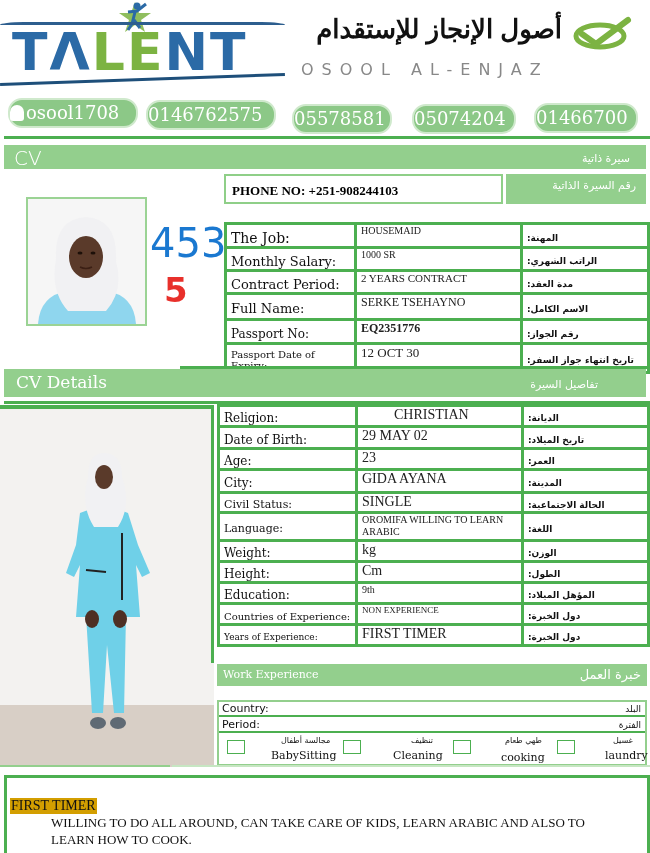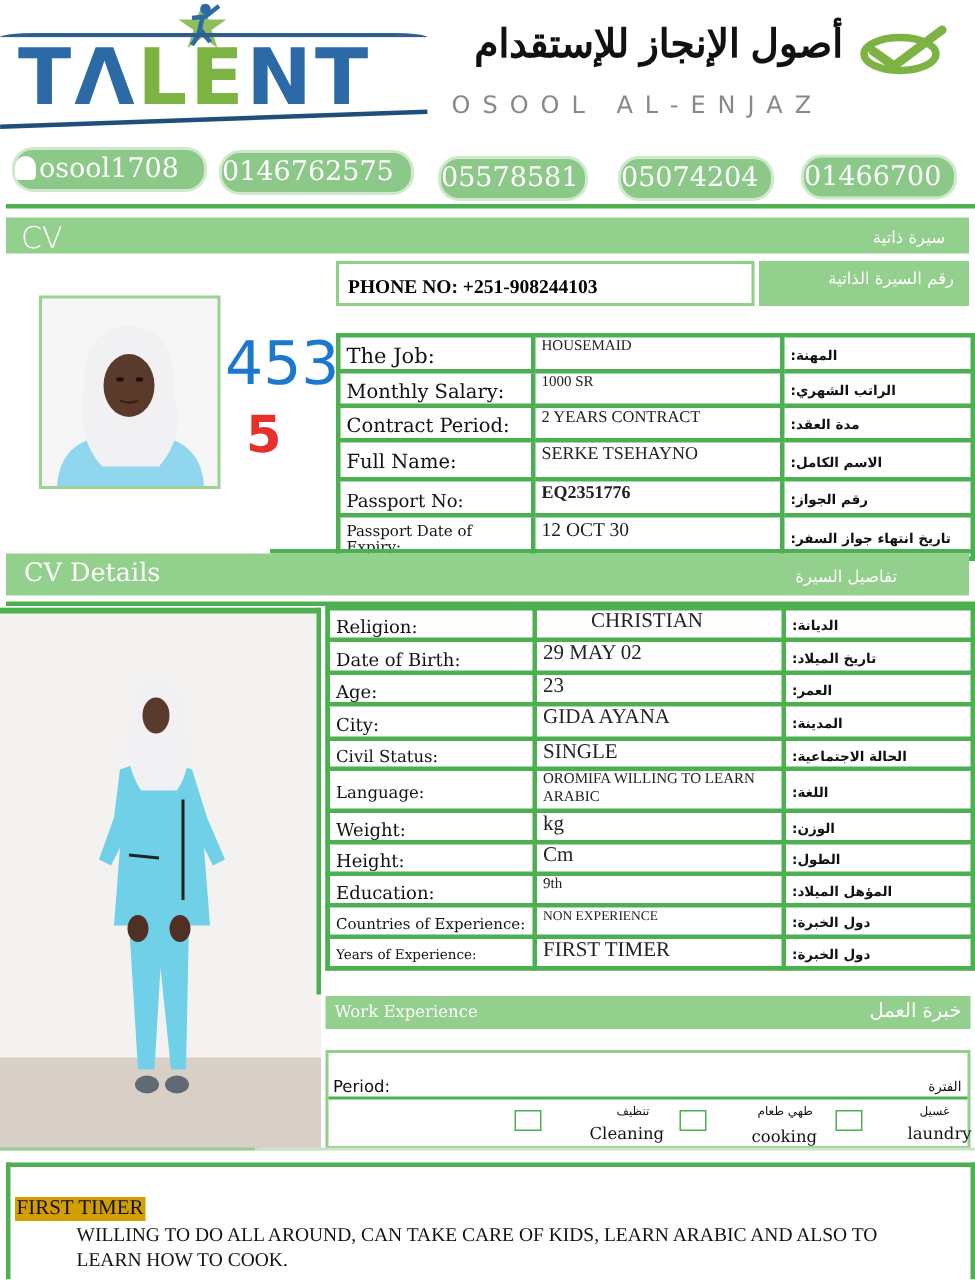--- a/index.html
+++ b/index.html
@@ -275,25 +275,34 @@
   </tr>
 </tbody>
   </table>
 
 <div class="bar we-bar">
   <span class="en">Work Experience</span>
   <span class="ar">خبرة العمل</span>
 </div>
 
 <div class="we-box">
+  <div class="we-row country">
+    <span>Country:</span>
+    <span class="arl">البلد</span>
+  </div>
   <div class="we-row period">
     <span>Period:</span>
     <span class="arl">الفترة</span>
   </div>
   <div class="skills">
+    <div class="skill" style="left:0; width:110px;">
+      <div class="box" style="left:8px;"></div>
+      <span class="sar" style="left:62px;">مجالسة أطفال</span>
+      <span class="sen" style="left:52px;">BabySitting</span>
+    </div>
     <div class="skill" style="left:122px; width:110px;">
       <div class="box" style="left:2px;"></div>
       <span class="sar" style="left:70px;">تنظيف</span>
       <span class="sen" style="left:52px;">Cleaning</span>
     </div>
     <div class="skill" style="left:232px; width:104px;">
       <div class="box" style="left:2px;"></div>
       <span class="sar" style="left:54px;">طهي طعام</span>
       <span class="sen" style="left:50px; top:15px;">cooking</span>
     </div>

